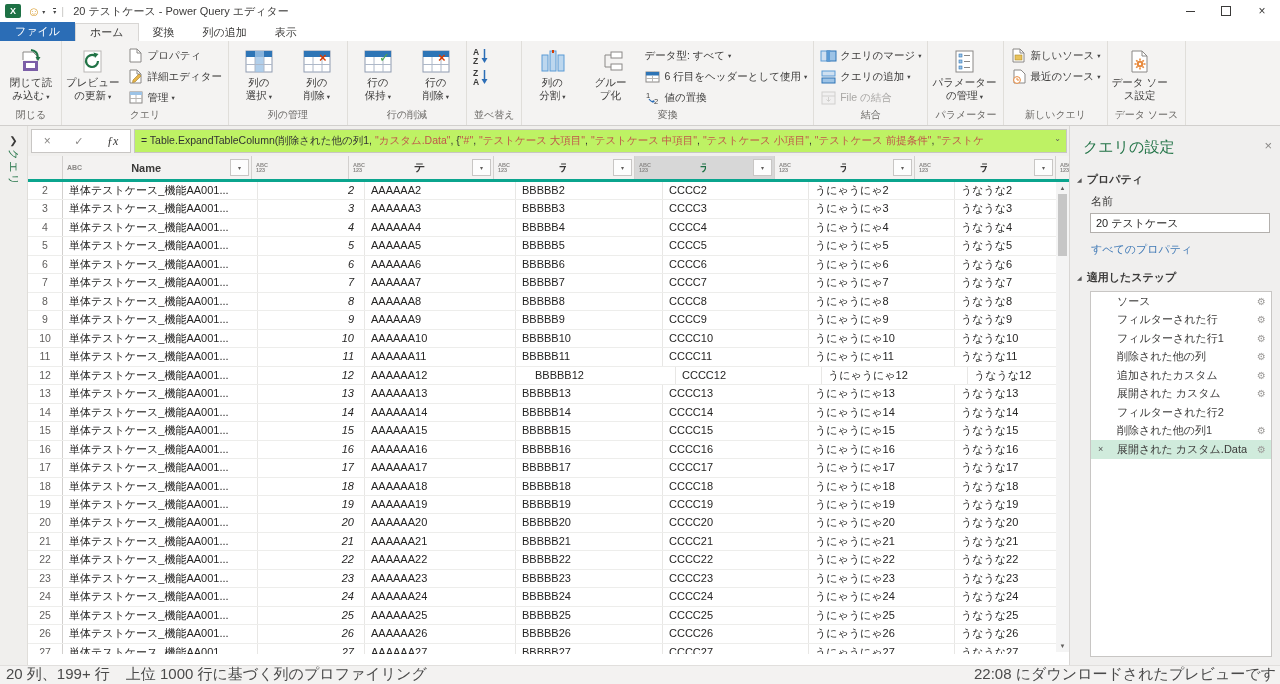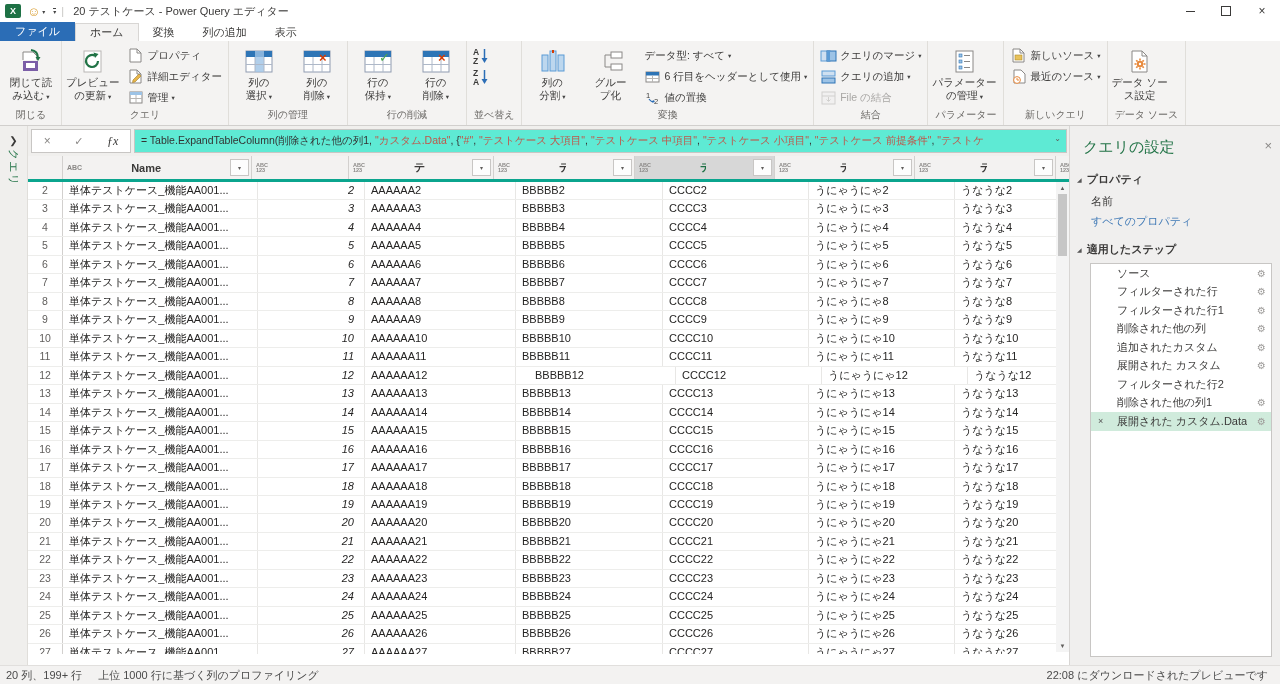--- a/index.html
+++ b/index.html
@@ -49,21 +49,21 @@
   .content{flex:1;display:flex;min-height:0;}
   .left-strip{width:27px;background:#f0efed;border-right:1px solid #e0deda;flex:none;display:flex;flex-direction:column;align-items:center;}
   .expander{margin-top:9px;font-size:10px;color:#3b3a39;font-weight:bold;}
   .vtext{margin-top:14px;color:#217346;font-size:11px;transform:rotate(90deg);letter-spacing:1px;white-space:nowrap;}
   .center-col{width:1041px;display:flex;flex-direction:column;flex:none;}
   .formula-row{height:30px;background:#f0efed;display:flex;align-items:center;padding:0 2px 0 3px;flex:none;}
   .fx-box{width:98px;height:22px;background:#fff;border:1px solid #c8c6c4;display:flex;align-items:center;justify-content:space-around;flex:none;}
   .fx-cancel{color:#8a8886;font-size:12px;}
   .fx-check{color:#8a8886;font-size:11px;}
   .fx-label{font-family:"Liberation Serif","DejaVu Serif",serif;font-style:italic;font-size:12px;color:#3b3a39;}
-  .formula-input{flex:1;height:22px;margin-left:3px;background:#5eead4;border:1px solid #c8c6c4;position:relative;
+  .formula-input{flex:1;height:22px;margin-left:3px;background:#bef264;border:1px solid #c8c6c4;position:relative;
                  display:flex;align-items:center;overflow:hidden;padding:0 20px 0 6px;font-size:10.5px;white-space:nowrap;}
   .fstr{color:#c0564a;}
   .fchev{position:absolute;right:5px;top:4px;font-size:8px;color:#605e5c;}
 
   
   .grid-area{flex:1;background:#fff;position:relative;overflow:hidden;display:flex;flex-direction:column;min-height:0;}
   .ghdr{height:23px;display:flex;background:#f3f2f1;border-bottom:3px solid #0ba58e;flex:none;}
   .hcell{display:flex;align-items:center;border-right:1px solid #d2d0ce;padding:0 2px 0 4px;flex:none;overflow:hidden;gap:45px;}
   .hcell.corner{width:34px;justify-content:center;padding:0;}
   .hcell.sel{background:#d7d7d7;}
@@ -101,22 +101,22 @@
               font-family:"Liberation Sans","DejaVu Sans",sans-serif;color:#252423;}
   .all-props{color:#3e78b5;padding:2px 0 10px 21px;}
   .steps-box{flex:1;margin:2px 10px 8px 20px;background:#fff;border:1px solid #c8c6c4;overflow:hidden;}
   .step{height:18.5px;display:flex;align-items:center;padding:0 5px 0 26px;color:#3b3a39;}
   .step.sel{background:#d0ebdc;padding-left:7px;}
   .delx{width:19px;color:#555;font-size:9px;flex:none;}
   .steplabel{white-space:nowrap;overflow:hidden;}
   .gear{margin-left:auto;color:#9d9b99;font-size:10px;flex:none;}
 
   
-  .statusbar{height:18px;flex:none;background:#f3f2f1;border-top:1px solid #e1dfdd;display:flex;align-items:center;
-             font-size:11px;color:#4a4a4a;padding:0 16px 0 6px;overflow:hidden;}
+  .statusbar{height:18px;flex:none;background:#f3f2f1;border-top:1px solid #e1dfdd;display:flex;align-items:flex-end;
+             font-size:15px;color:#4a4a4a;padding:0 8px 0 6px;overflow:hidden;}
   .sb-left2{margin-left:16px;}
   .sb-right{margin-left:auto;white-space:nowrap;margin-right:-4px;}
 </style>
 </head>
 <body>
 
 <div id="app">
 
   <div class="titlebar">
     <div class="xl-tile">X</div>
@@ -866,20 +866,21 @@
     </div>
 
     <div class="settings">
       <div class="sp-title">クエリの設定</div>
       <span class="sp-close">×</span>
       <div class="sec-hdr">
         <span class="tri">◢</span>
         <span>プロパティ</span>
       </div>
       <div class="name-label">名前</div>
+      <input class="name-input" value="20 テストケース" style="">
       <div class="all-props">すべてのプロパティ</div>
       <div class="sec-hdr">
         <span class="tri">◢</span>
         <span>適用したステップ</span>
       </div>
       <div class="steps-box" id="stepsbox">
           <div class="step">
             <span class="steplabel">ソース</span>
             <span class="gear">⚙</span>
           </div>

